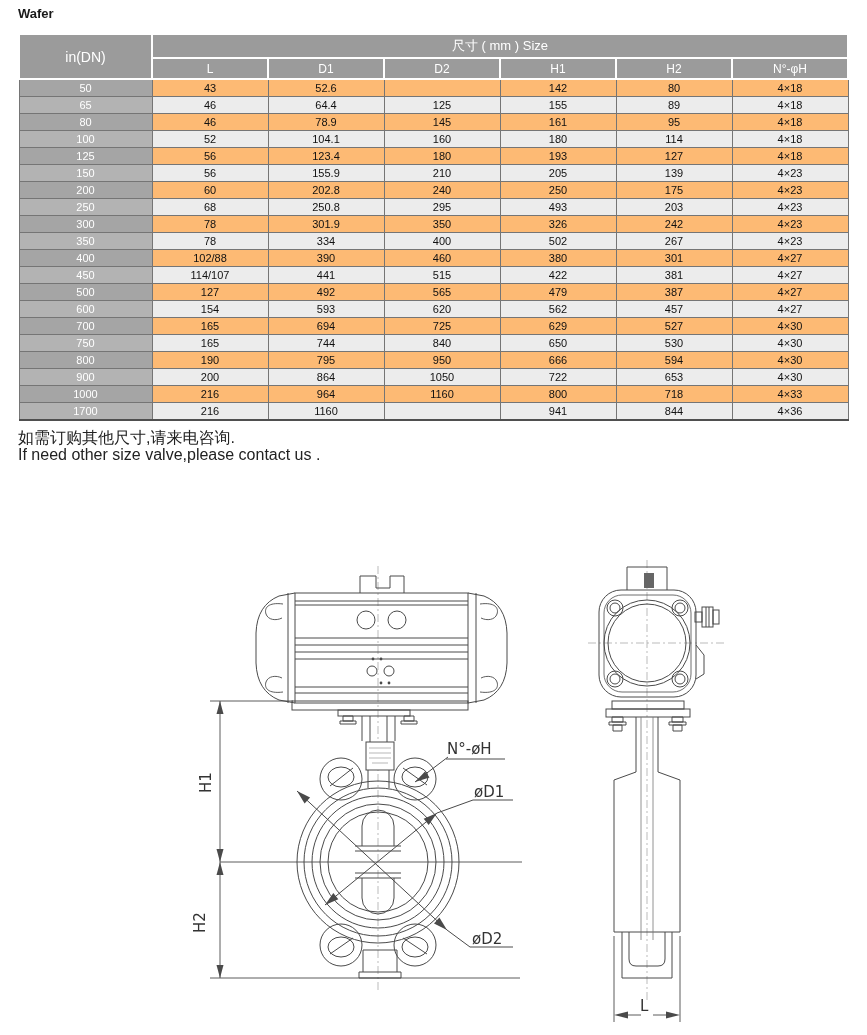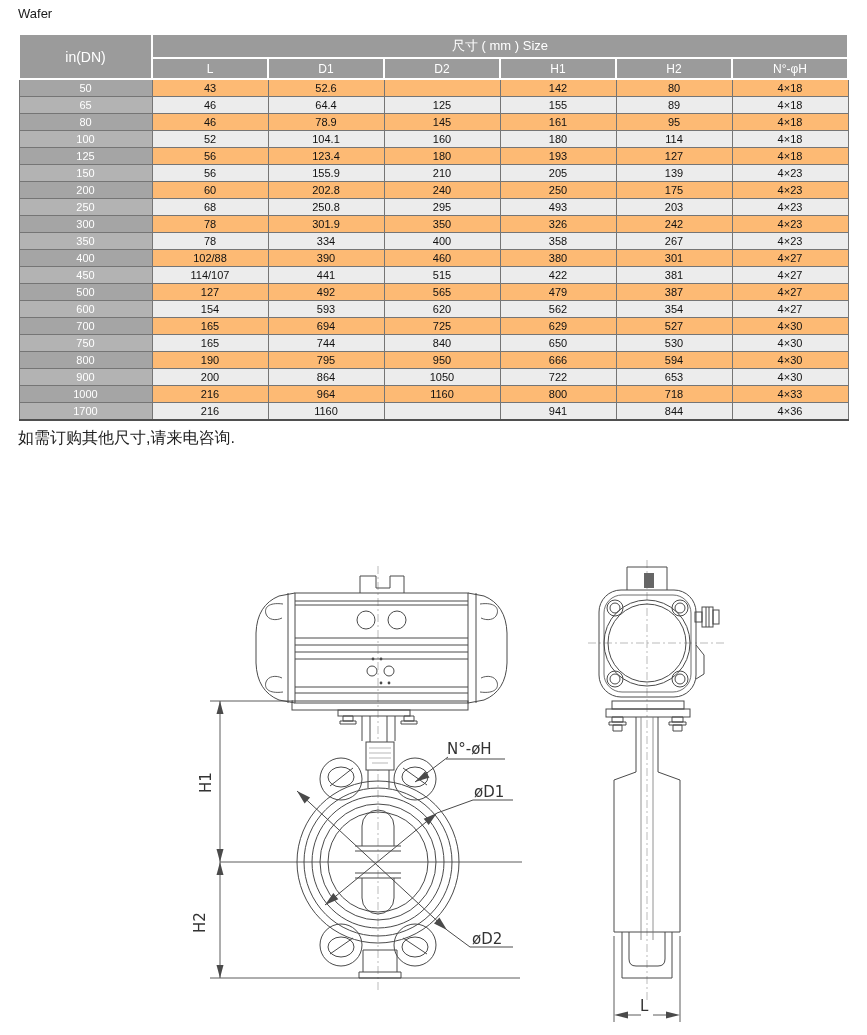--- a/index.html
+++ b/index.html
@@ -1,20 +1,20 @@
 <!DOCTYPE html>
 <html><head>
 <meta charset="utf-8">
 <style>
   html,body{margin:0;padding:0}
   body{
     width:867px;height:1035px;position:relative;background:#ffffff;
     font-family:"Liberation Sans",sans-serif;overflow:hidden;
   }
-  .title{position:absolute;left:18px;top:6px;font-size:13px;font-weight:normal;color:#1a1a1a}
+  .title{position:absolute;left:18px;top:6px;font-size:13px;font-weight:bold;color:#1a1a1a}
   .tablewrap{position:absolute;left:18px;top:33px}
   table{border-collapse:collapse;table-layout:fixed;width:831px;
         border:1px solid #6e6e6e;border-bottom:2px solid #4f4f4f}
   th,td{padding:0;text-align:center;vertical-align:middle;overflow:hidden;white-space:nowrap}
   thead th{background:#9b9b9b;color:#fff;font-weight:normal;border:2px solid #fff}
   th.dnhead{font-size:14px;width:131px}
   th.group{font-size:13px;height:22px}
   th.colh{font-size:12px;height:19px}
   tbody td{font-size:11px;height:16px;line-height:16px;border:1px solid #757575;color:#111}
   td.dn{color:#fff}
@@ -127,21 +127,21 @@
           <td class="row-a">350</td>
           <td class="row-a">326</td>
           <td class="row-a">242</td>
           <td class="row-a">4×23</td>
         </tr>
         <tr>
           <td class="dn dn-b">350</td>
           <td class="row-b">78</td>
           <td class="row-b">334</td>
           <td class="row-b">400</td>
-          <td class="row-b">358</td>
+          <td class="row-b">502</td>
           <td class="row-b">267</td>
           <td class="row-b">4×23</td>
         </tr>
         <tr>
           <td class="dn dn-a">400</td>
           <td class="row-a">102/88</td>
           <td class="row-a">390</td>
           <td class="row-a">460</td>
           <td class="row-a">380</td>
           <td class="row-a">301</td>
@@ -164,21 +164,21 @@
           <td class="row-a">479</td>
           <td class="row-a">387</td>
           <td class="row-a">4×27</td>
         </tr>
         <tr>
           <td class="dn dn-b">600</td>
           <td class="row-b">154</td>
           <td class="row-b">593</td>
           <td class="row-b">620</td>
           <td class="row-b">562</td>
-          <td class="row-b">354</td>
+          <td class="row-b">457</td>
           <td class="row-b">4×27</td>
         </tr>
         <tr>
           <td class="dn dn-a">700</td>
           <td class="row-a">165</td>
           <td class="row-a">694</td>
           <td class="row-a">725</td>
           <td class="row-a">629</td>
           <td class="row-a">527</td>
           <td class="row-a">4×30</td>
@@ -227,20 +227,21 @@
           <td class="row-b">941</td>
           <td class="row-b">844</td>
           <td class="row-b">4×36</td>
         </tr>
       </tbody>
   </table>
 </div>
 
 <div class="notes">
   <div>如需订购其他尺寸,请来电咨询.</div>
+  <div>If need other size valve,please contact us .</div>
 </div>
 
 <svg class="drawing" width="867" height="490" viewBox="0 545 867 490" xmlns="http://www.w3.org/2000/svg">
 
   <g stroke="#4a4a4a" fill="none" stroke-width="1">
 
     <g>
       <path d="M378,566 V992" stroke="#a9a9a9" stroke-width="0.8" stroke-dasharray="8 3 2 3"></path>
 
       <g>

